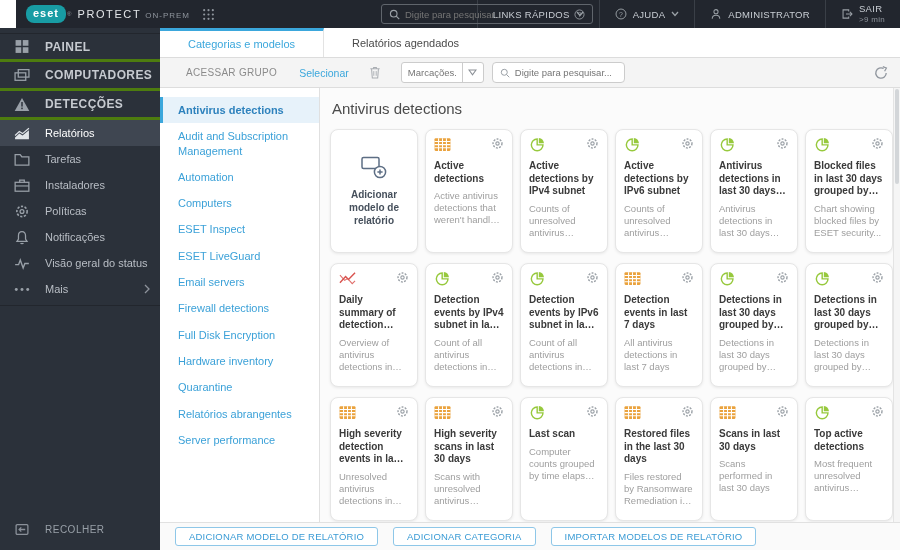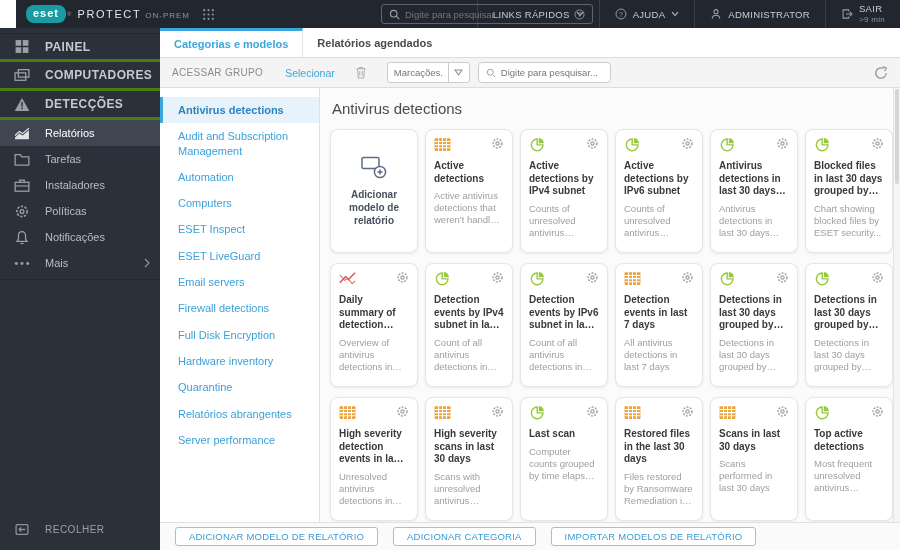--- a/index.html
+++ b/index.html
@@ -35,24 +35,24 @@
   .side-icon { width:16px; height:15px; min-width:16px; margin-right:15px; color:#99a0a8; display:flex; align-items:center; justify-content:center; }
   .side-item.selected .side-icon { color:#e0e4e8; }
   .side-chev { margin-left:auto; width:6px; height:10px; color:#8d939b; display:flex; }
   .side-sep { height:1px; background:#22262d; margin-top:3px; }
   .sidebar-collapse { position:absolute; bottom:6px; left:0; right:0; height:30px; display:flex; align-items:center; padding-left:14px; color:#99a0a8; font-size:10px; letter-spacing:.5px; cursor:pointer; }
   .sidebar-collapse .side-icon { color:#8a9099; }
 
   
   .main { position:absolute; top:28px; left:160px; right:0; bottom:0; display:flex; flex-direction:column; background:#fff; }
   .tabbar { height:30px; min-height:30px; background:#fff; border-bottom:1px solid #dcdcdc; display:flex; align-items:stretch; }
-  .tab { padding:0 14px; display:flex; align-items:center; font-size:11px; color:#4a4a4a; cursor:pointer;font-weight:bold; }
+  .tab { padding:0 28px; display:flex; align-items:center; font-size:11px; color:#4a4a4a; cursor:pointer; }
   .tab.active { color:#3ba7dc; border-top:3px solid #3ba7dc; border-right:1px solid #e3e3e3; background:#fff; }
 
-  .toolbar { height:30px; min-height:30px; background:#f4f4f4; border-bottom:1px solid #ddd; display:flex; align-items:center; padding:0 12px 0 12px; font-size:10px; }
+  .toolbar { height:30px; min-height:30px; background:#f4f4f4; border-bottom:1px solid #ddd; display:flex; align-items:center; padding:0 12px 0 26px; font-size:10px; }
   .tb-label { color:#8b8b8b; letter-spacing:.3px; }
   .tb-link { color:#3ba7dc; font-size:10.5px; margin-left:22px; cursor:pointer; }
   .trash { margin-left:20px; width:12px; height:13px; color:#a9adb2; display:flex; cursor:pointer; }
   .tags-box { margin-left:20px; width:83px; height:21px; background:#fff; border:1px solid #ccc; border-radius:3px; display:flex; align-items:center; overflow:hidden; }
   .tags-box input { flex:1; min-width:0; border:none; outline:none; font-size:9.5px; color:#999; padding:0 6px; background:transparent; font-family:inherit; }
   .tags-caret { width:21px; align-self:stretch; border-left:1px solid #ccc; display:flex; align-items:center; justify-content:center; color:#8b9096; cursor:pointer; }
   .tags-caret svg { width:9px; height:7px; }
   .search-box { margin-left:8px; width:133px; height:21px; background:#fff; border:1px solid #ccc; border-radius:4px; display:flex; align-items:center; padding:0 7px; gap:5px; color:#9aa0a6; }
   .search-box .icon { width:10px; height:10px; display:flex; }
   .search-box input { flex:1; min-width:0; border:none; outline:none; font-size:9.5px; color:#888; background:transparent; font-family:inherit; }
@@ -246,20 +246,28 @@
           <span class="side-icon">
             <svg viewBox="0 0 14 13">
               <path d="M7 1.4 C4.9 1.4 3.9 2.9 3.9 4.9 V7.9 L2.6 9.9 H11.4 L10.1 7.9 V4.9 C10.1 2.9 9.1 1.4 7 1.4 Z" fill="none" stroke="currentColor" stroke-width="1.1"></path>
               <path d="M5.8 11.3 C6.1 12.1 7.9 12.1 8.2 11.3" fill="none" stroke="currentColor" stroke-width="1"></path>
             </svg>
           </span>
           <span>Notificações</span>
         </div>
         <div class="side-item">
           <span class="side-icon">
+            <svg viewBox="0 0 14 12">
+              <path d="M1 7 H4 L5.5 3 L8 10 L9.5 6 H13" fill="none" stroke="currentColor" stroke-width="1.2"></path>
+            </svg>
+          </span>
+          <span>Visão geral do status</span>
+        </div>
+        <div class="side-item">
+          <span class="side-icon">
             <svg viewBox="0 0 14 4">
               <g fill="currentColor">
                 <circle cx="2" cy="2" r="1.3"></circle>
                 <circle cx="7" cy="2" r="1.3"></circle>
                 <circle cx="12" cy="2" r="1.3"></circle>
               </g>
             </svg>
           </span>
           <span>Mais</span>
           <span class="side-chev">

